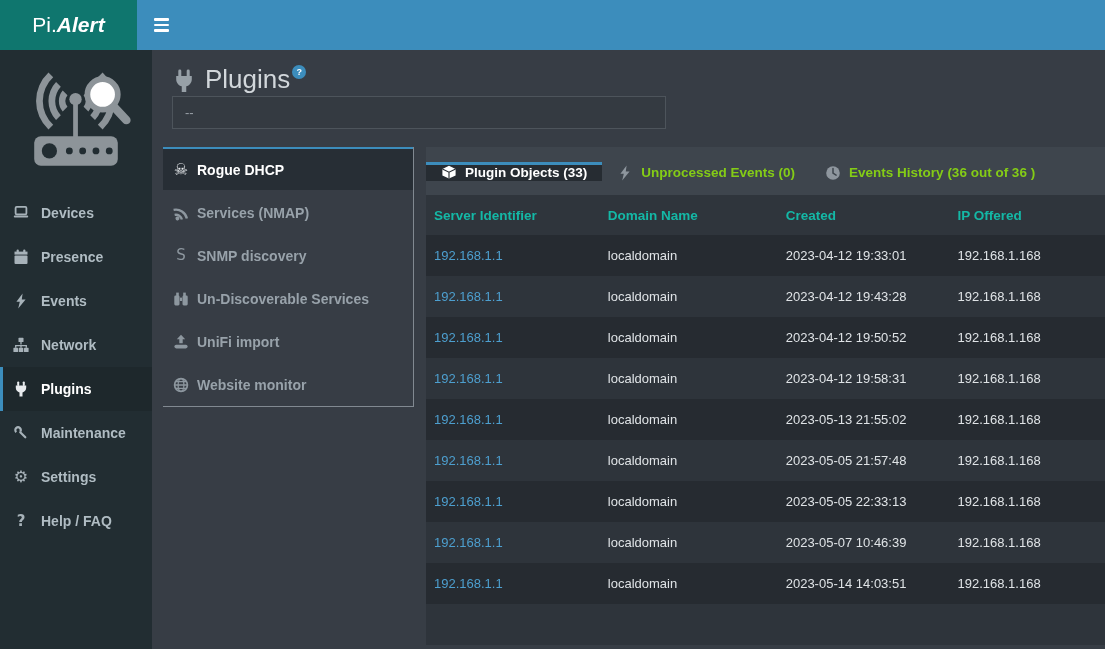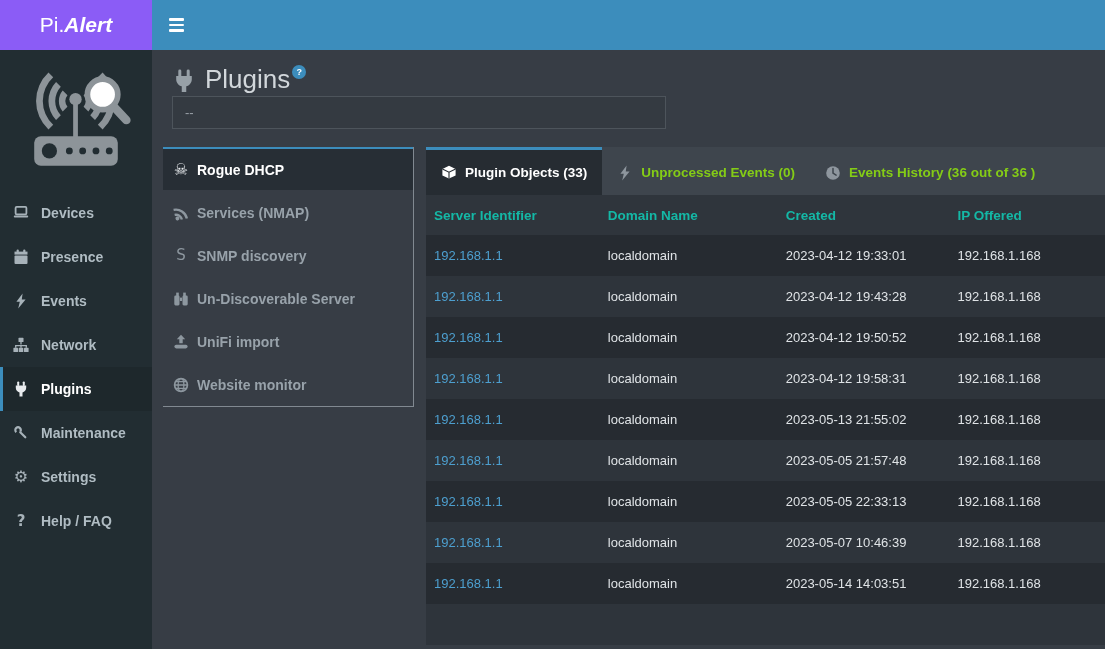--- a/index.html
+++ b/index.html
@@ -3,21 +3,21 @@
 <meta charset="utf-8">
 <style>
   html,body{margin:0;padding:0;background:#1b2126;}
   *{box-sizing:border-box;}
   .app{width:1105px;height:649px;overflow:hidden;position:relative;
        font-family:"Liberation Sans","DejaVu Sans",sans-serif;
        display:flex;flex-direction:column;background:#373d45;}
 
   
   .navbar{height:50px;display:flex;flex:0 0 50px;}
-  .brand{width:152px;background:#8b5cf6;color:#fff;font-size:21px;
+  .brand{width:137px;background:#0f766e;color:#fff;font-size:21px;
          display:flex;align-items:center;justify-content:center;cursor:pointer;text-align:center;}
   .brand b{font-weight:700;font-style:italic;}
   .nav-rest{flex:1;background:#3c8dbc;display:flex;align-items:center;}
   .hamburger{padding:0 17px;height:100%;display:flex;flex-direction:column;
              justify-content:center;gap:3px;cursor:pointer;}
   .hamburger span{display:block;width:15px;height:2.5px;background:#fff;border-radius:1px;}
 
   
   .shell{flex:1;display:flex;min-height:0;}
   .sidebar{width:152px;background:#222d32;flex:0 0 152px;display:flex;flex-direction:column;}
@@ -47,21 +47,21 @@
   .plugin-area{display:flex;margin:18px 0 0 11px;flex:1;min-height:0;}
   .plugin-nav{width:251px;flex:0 0 251px;border-right:1px solid #818991;
               align-self:flex-start;padding-bottom:1px;border-bottom:1px solid #818991;}
   .pill{height:43px;display:flex;align-items:center;gap:8px;padding-left:10px;
         color:#98a2aa;font-size:14px;font-weight:600;cursor:pointer;border-top:2px solid transparent;}
   .pill .ic{color:#8d979f;}
   .pill.active{background:#272e35;border-top:2px solid #3c8dbc;color:#fff;}
   .pill.active .ic{color:#e8ebee;}
 
   .content-right{flex:1;min-width:0;margin-left:12px;display:flex;flex-direction:column;}
-  .tabs{display:flex;background:#3e454d;height:48px;flex:0 0 48px;}
+  .tabs{display:flex;background:#3e454d;height:48px;flex:0 0 48px;align-items:center;}
   .tab{display:flex;align-items:center;gap:8px;padding:0 15px;color:#84cc16;
        font-size:13.5px;font-weight:600;cursor:pointer;border-top:3px solid transparent;}
   .tab .ic{color:#8e969e;}
   .tab.active{background:#262c32;border-top:3px solid #3c8dbc;color:#fff;font-weight:700;}
   .tab.active .ic{color:#fff;}
 
   table.objects{width:100%;border-collapse:collapse;table-layout:fixed;}
   table.objects th{background:#2f353c;height:40px;text-align:left;padding:0 0 0 8px;
                    color:#14b8a6;font-size:13.5px;font-weight:700;cursor:pointer;}
   table.objects td{height:41px;padding:0 0 0 8px;font-size:13px;color:#dfe3e6;}
@@ -247,21 +247,21 @@
           <div class="pill">
             <span class="ic">
                 <svg viewBox="0 0 16 16">
                   <rect x="3.2" y="1.6" width="2.6" height="3.4"></rect>
                   <rect x="10.2" y="1.6" width="2.6" height="3.4"></rect>
                   <rect x="1.3" y="4.4" width="5.2" height="10" rx="1.3"></rect>
                   <rect x="9.5" y="4.4" width="5.2" height="10" rx="1.3"></rect>
                   <rect x="6.9" y="6.6" width="2.2" height="3.4"></rect>
                 </svg>
               </span>
-            <span>Un-Discoverable Server</span>
+            <span>Un-Discoverable Services</span>
           </div>
           <div class="pill">
             <span class="ic">
                 <svg viewBox="0 0 16 16">
                   <path d="M8 0.8l4.2 4.5H9.7v4H6.3v-4H3.8z"></path>
                   <rect x="1.4" y="10.8" width="13.2" height="3.6" rx="1.8"></rect>
                 </svg>
               </span>
             <span>UniFi import</span>
           </div>

